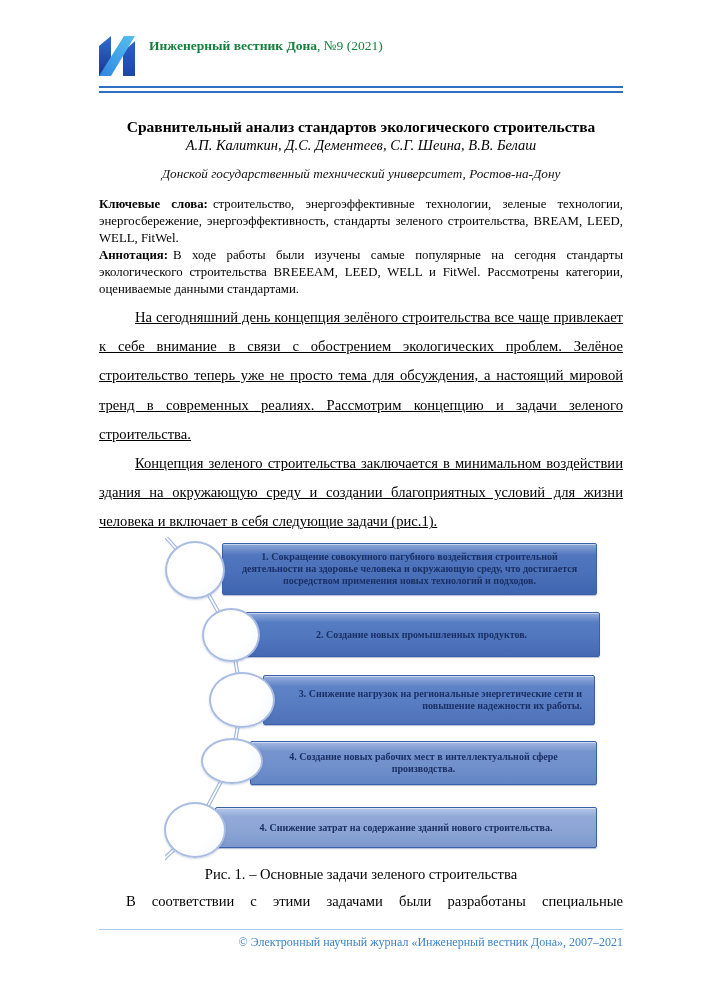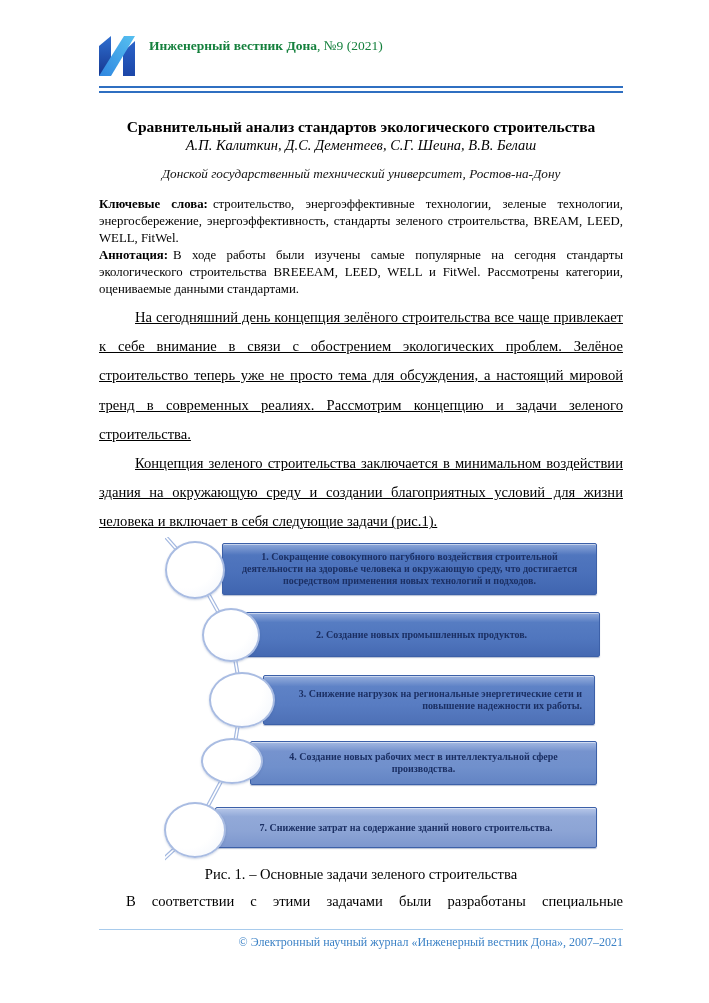--- a/index.html
+++ b/index.html
@@ -121,21 +121,21 @@
     <div class="tbox b2" style="left:78px;top:75px;width:357px;height:45px;">
         <span>2. Создание новых промышленных продуктов.</span>
       </div>
     <div class="tbox b3" style="left:98px;top:138px;width:332px;height:50px;text-align:right;">
         <span>3. Снижение нагрузок на региональные энергетические сети и повышение надежности их работы.</span>
       </div>
     <div class="tbox b4" style="left:85px;top:204px;width:347px;height:44px;">
         <span>4. Создание новых рабочих мест в интеллектуальной сфере производства.</span>
       </div>
     <div class="tbox b5" style="left:50px;top:270px;width:382px;height:41px;">
-        <span>7. Снижение затрат на содержание зданий нового строительства.</span>
+        <span>4. Снижение затрат на содержание зданий нового строительства.</span>
       </div>
 
     <div class="circ" style="left:0px;top:4px;width:60px;height:58px;"></div>
     <div class="circ" style="left:37px;top:71px;width:58px;height:54px;"></div>
     <div class="circ" style="left:44px;top:135px;width:66px;height:56px;"></div>
     <div class="circ" style="left:36px;top:201px;width:62px;height:46px;"></div>
     <div class="circ" style="left:-1px;top:265px;width:62px;height:56px;"></div>
   </div>
 
   <div class="caption">Рис. 1. – Основные задачи зеленого строительства</div>

